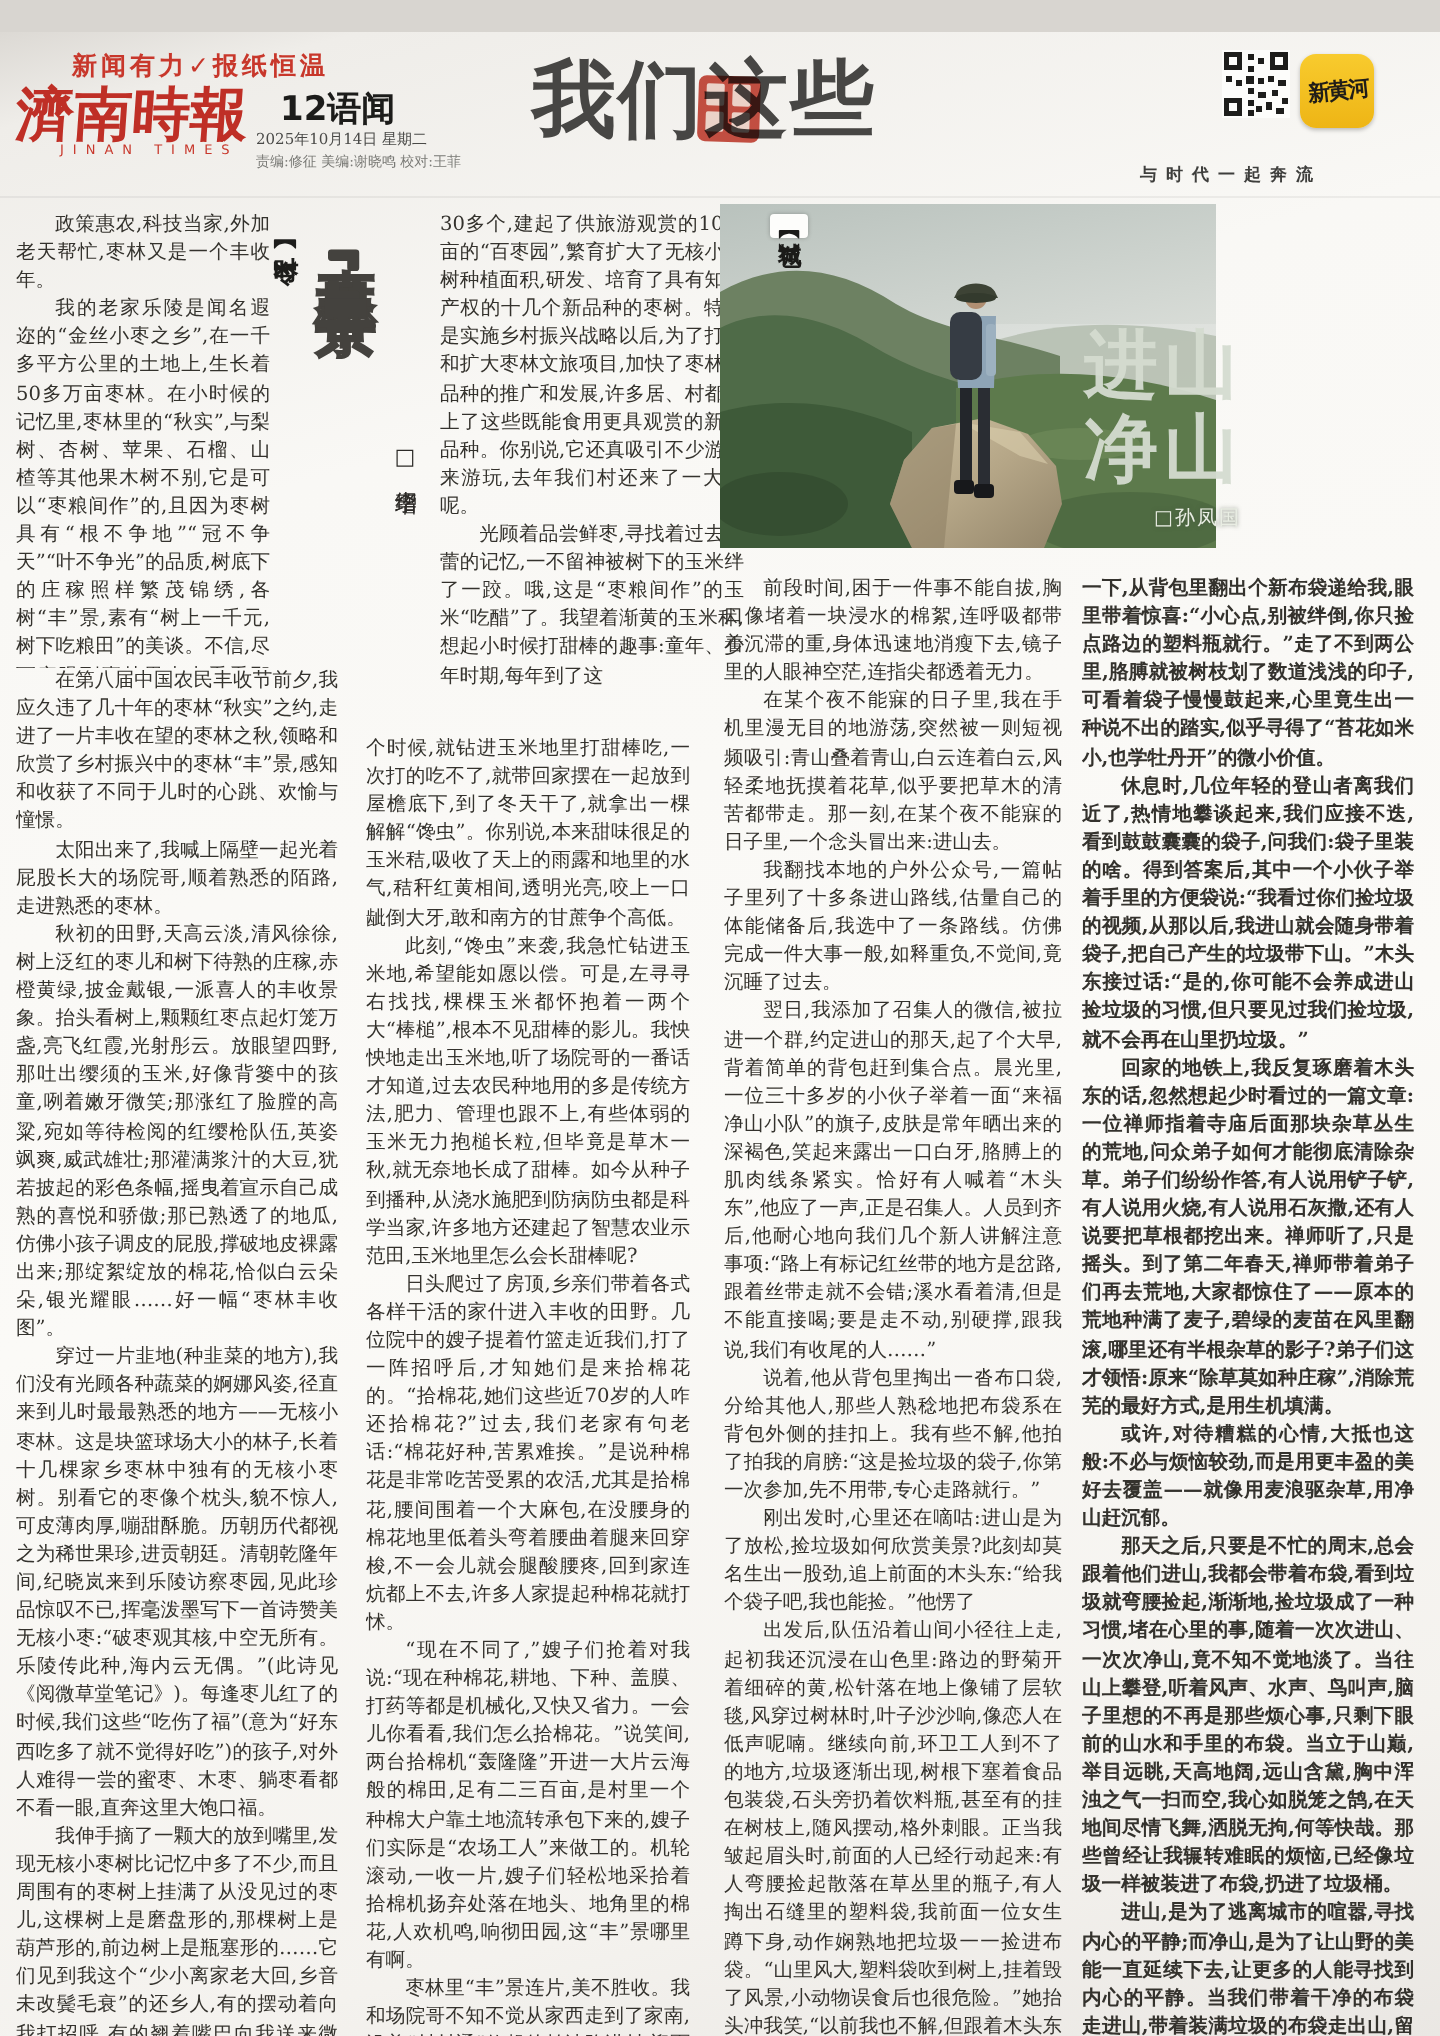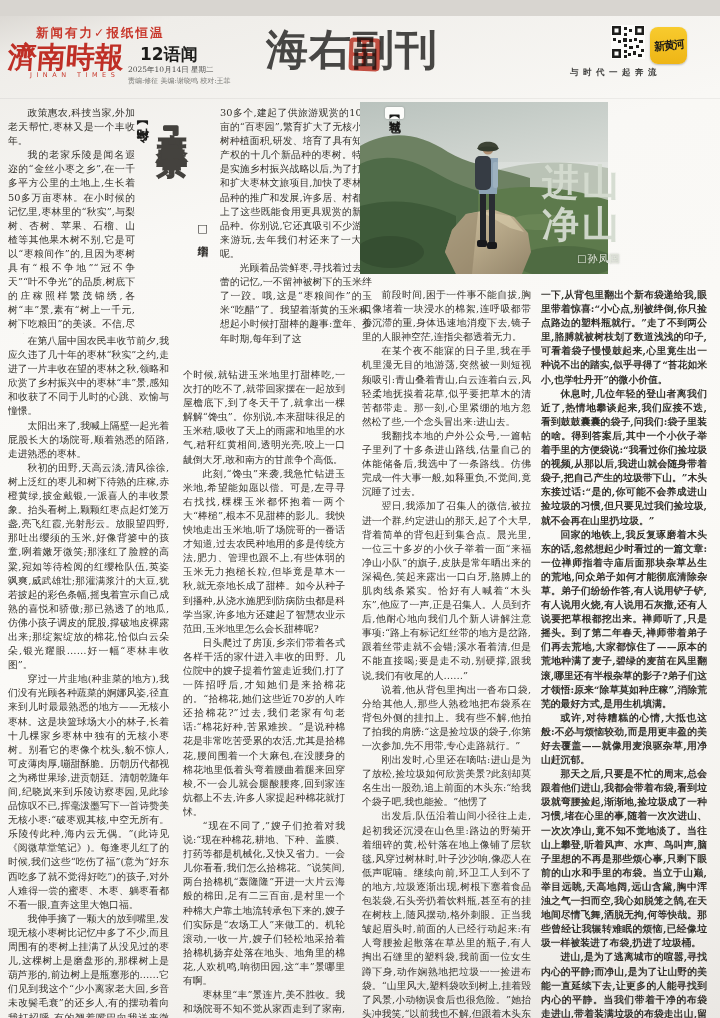--- a/index.html
+++ b/index.html
@@ -19,21 +19,21 @@
   .seal i{position:absolute;background:rgba(255,248,240,.85);border-radius:1px;}
   .seal i:nth-child(1){left:4px;top:4px;width:9px;height:11px;}
   .seal i:nth-child(2){left:17px;top:4px;width:9px;height:11px;}
   .seal i:nth-child(3){left:4px;top:18px;width:9px;height:10px;}
   .seal i:nth-child(4){left:17px;top:18px;width:9px;height:10px;}
   .qr{left:611px;top:9px;}
   .app-icon{left:650px;top:11px;width:37px;height:37px;border-radius:8px;
     background:linear-gradient(180deg,#f8cb2e,#eeb515);display:flex;align-items:center;justify-content:center;
     box-shadow:0 1px 2px rgba(0,0,0,.25);}
   .app-icon span{font-size:11px;font-weight:900;color:#201d18;transform:rotate(-6deg);letter-spacing:-1px;}
-  .slogan{left:570px;top:51px;font-size:8.5px;letter-spacing:4.5px;color:#3e3e3c;font-weight:bold;}
+  .slogan{left:570px;top:66px;font-size:8.5px;letter-spacing:4.5px;color:#3e3e3c;font-weight:bold;}
   .header-rule{left:0;top:82px;width:720px;height:1px;background:rgba(0,0,0,.05);}
   
   .bt{font-size:9.8px;line-height:14.1px;text-align:justify;color:#34322d;overflow:hidden;}
   .bt p{margin:0;text-indent:2em;}
   .bt p.cont{text-indent:0;}
   
   .a1-titleblock{left:134px;top:94px;width:80px;height:226px;}
   .vert{writing-mode:vertical-rl;text-orientation:upright;}
   .a1-label{position:absolute;left:0;top:6px;font-size:12.5px;font-weight:bold;color:#1d1d1b;letter-spacing:2px;}
   .a1-title{position:absolute;left:17px;top:0;font-size:30px;font-weight:700;letter-spacing:3px;
@@ -51,21 +51,21 @@
 <body>
 
 <div class="page">
 
   <div class="abs tagline">新闻有力✓报纸恒温</div>
   <div class="abs logo">濟南時報</div>
   <div class="abs logo-en">JINAN TIMES</div>
   <div class="abs page-section">12语闻</div>
   <div class="abs date-line">2025年10月14日 星期二</div>
   <div class="abs staff-line">责编:修征 美编:谢晓鸣 校对:王菲</div>
-  <div class="abs edition-title">海右副刊</div>
+  <div class="abs edition-title">我们这些</div>
   <div class="abs seal">
       <i></i>
       <i></i>
       <i></i>
       <i></i>
     </div>
 
   <div class="abs qr">
     <svg width="34" height="34" viewBox="0 0 34 34">
       <rect width="34" height="34" fill="#fdfdfb"></rect>
@@ -180,21 +180,21 @@
   </div>
   <div class="abs photo-label vert">【城色】</div>
   <div class="abs a2-title">
     <div>进山</div>
     <div>净山</div>
   </div>
   <div class="abs a2-byline">□孙凤国</div>
 
   <div class="abs bt" style="left:362px;top:272px;width:169px;height:740px;">
       <p>前段时间,困于一件事不能自拔,胸口像堵着一块浸水的棉絮,连呼吸都带着沉滞的重,身体迅速地消瘦下去,镜子里的人眼神空茫,连指尖都透着无力。</p>
-      <p>在某个夜不能寐的日子里,我在手机里漫无目的地游荡,突然被一则短视频吸引:青山叠着青山,白云连着白云,风轻柔地抚摸着花草,似乎要把草木的清苦都带走。那一刻,心里紧绷的地方忽然松了些,一个念头冒出来:进山去。</p>
+      <p>在某个夜不能寐的日子里,我在手机里漫无目的地游荡,突然被一则短视频吸引:青山叠着青山,白云连着白云,风轻柔地抚摸着花草,似乎要把草木的清苦都带走。那一刻,在某个夜不能寐的日子里,一个念头冒出来:进山去。</p>
       <p>我翻找本地的户外公众号,一篇帖子里列了十多条进山路线,估量自己的体能储备后,我选中了一条路线。仿佛完成一件大事一般,如释重负,不觉间,竟沉睡了过去。</p>
       <p>翌日,我添加了召集人的微信,被拉进一个群,约定进山的那天,起了个大早,背着简单的背包赶到集合点。晨光里,一位三十多岁的小伙子举着一面“来福净山小队”的旗子,皮肤是常年晒出来的深褐色,笑起来露出一口白牙,胳膊上的肌肉线条紧实。恰好有人喊着“木头东”,他应了一声,正是召集人。人员到齐后,他耐心地向我们几个新人讲解注意事项:“路上有标记红丝带的地方是岔路,跟着丝带走就不会错;溪水看着清,但是不能直接喝;要是走不动,别硬撑,跟我说,我们有收尾的人……”</p>
       <p>说着,他从背包里掏出一沓布口袋,分给其他人,那些人熟稔地把布袋系在背包外侧的挂扣上。我有些不解,他拍了拍我的肩膀:“这是捡垃圾的袋子,你第一次参加,先不用带,专心走路就行。”</p>
       <p>刚出发时,心里还在嘀咕:进山是为了放松,捡垃圾如何欣赏美景?此刻却莫名生出一股劲,追上前面的木头东:“给我个袋子吧,我也能捡。”他愣了</p>
       <p>出发后,队伍沿着山间小径往上走,起初我还沉浸在山色里:路边的野菊开着细碎的黄,松针落在地上像铺了层软毯,风穿过树林时,叶子沙沙响,像恋人在低声呢喃。继续向前,环卫工人到不了的地方,垃圾逐渐出现,树根下塞着食品包装袋,石头旁扔着饮料瓶,甚至有的挂在树枝上,随风摆动,格外刺眼。正当我皱起眉头时,前面的人已经行动起来:有人弯腰捡起散落在草丛里的瓶子,有人掏出石缝里的塑料袋,我前面一位女生蹲下身,动作娴熟地把垃圾一一捡进布袋。“山里风大,塑料袋吹到树上,挂着毁了风景,小动物误食后也很危险。”她抬头冲我笑,“以前我也不解,但跟着木头东走了几次后,现在看见垃圾就手痒。”</p>
     </div>
 
   <div class="abs bt" style="left:541px;top:272px;width:166px;height:740px;font-weight:bold;">
       <p class="cont">一下,从背包里翻出个新布袋递给我,眼里带着惊喜:“小心点,别被绊倒,你只捡点路边的塑料瓶就行。”走了不到两公里,胳膊就被树枝划了数道浅浅的印子,可看着袋子慢慢鼓起来,心里竟生出一种说不出的踏实,似乎寻得了“苔花如米小,也学牡丹开”的微小价值。</p>
       <p>休息时,几位年轻的登山者离我们近了,热情地攀谈起来,我们应接不迭,看到鼓鼓囊囊的袋子,问我们:袋子里装的啥。得到答案后,其中一个小伙子举着手里的方便袋说:“我看过你们捡垃圾的视频,从那以后,我进山就会随身带着袋子,把自己产生的垃圾带下山。”木头东接过话:“是的,你可能不会养成进山捡垃圾的习惯,但只要见过我们捡垃圾,就不会再在山里扔垃圾。”</p>

